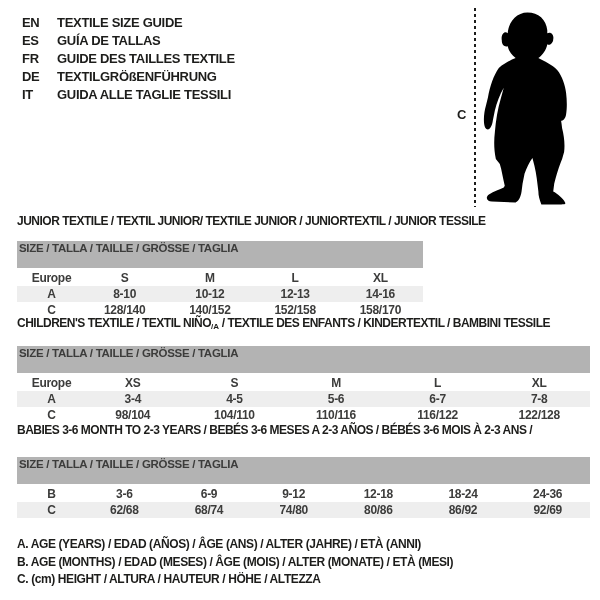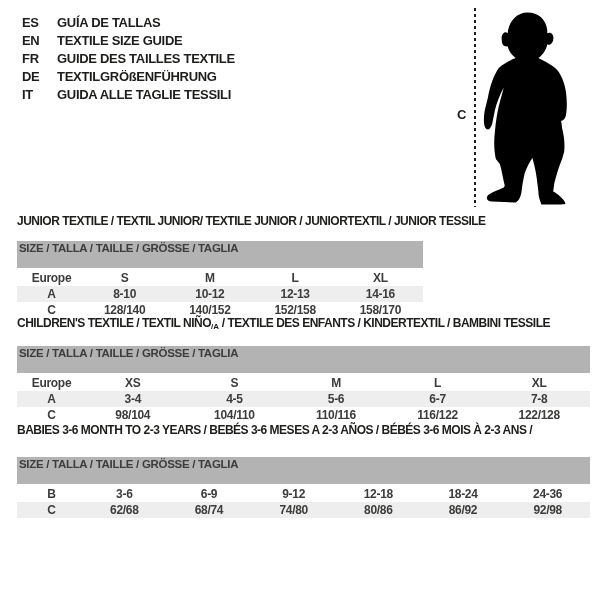--- a/index.html
+++ b/index.html
@@ -43,26 +43,26 @@
   #footnotes { position:absolute; left:17px; top:536px; }
   .footnote { font-weight:bold; font-size:12px; letter-spacing:-0.4px; line-height:17.5px; white-space:nowrap; }
 </style>
 </head>
 <body>
 
 <div id="page">
 
   <div id="langs">
       <div class="lang-row">
+        <span class="lang-code">EN</span>
+        <span class="lang-label">TEXTILE SIZE GUIDE</span>
+      </div>
+      <div class="lang-row">
         <span class="lang-code">ES</span>
         <span class="lang-label">GUÍA DE TALLAS</span>
-      </div>
-      <div class="lang-row">
-        <span class="lang-code">EN</span>
-        <span class="lang-label">TEXTILE SIZE GUIDE</span>
       </div>
       <div class="lang-row">
         <span class="lang-code">FR</span>
         <span class="lang-label">GUIDE DES TAILLES TEXTILE</span>
       </div>
       <div class="lang-row">
         <span class="lang-code">DE</span>
         <span class="lang-label">TEXTILGRÖßENFÜHRUNG</span>
       </div>
       <div class="lang-row">
@@ -181,19 +181,24 @@
           <span class="tcell">18-24</span>
           <span class="tcell">24-36</span>
         </div>
         <div class="trow shaded" style="grid-template-columns: 65px repeat(6, 1fr);">
           <span class="tlabel">C</span>
           <span class="tcell">62/68</span>
           <span class="tcell">68/74</span>
           <span class="tcell">74/80</span>
           <span class="tcell">80/86</span>
           <span class="tcell">86/92</span>
-          <span class="tcell">92/98</span>
+          <span class="tcell">92/69</span>
         </div>
       </div>
     </div>
 
+  <div id="footnotes">
+      <div class="footnote">A. AGE (YEARS) / EDAD (AÑOS) / ÂGE (ANS) / ALTER (JAHRE) / ETÀ (ANNI)</div>
+      <div class="footnote">B. AGE (MONTHS) / EDAD (MESES) / ÂGE (MOIS) / ALTER (MONATE) / ETÀ (MESI)</div>
+      <div class="footnote">C. (cm) HEIGHT / ALTURA / HAUTEUR / HÖHE / ALTEZZA</div>
+    </div>
 
 </div>
 
 </body></html>

